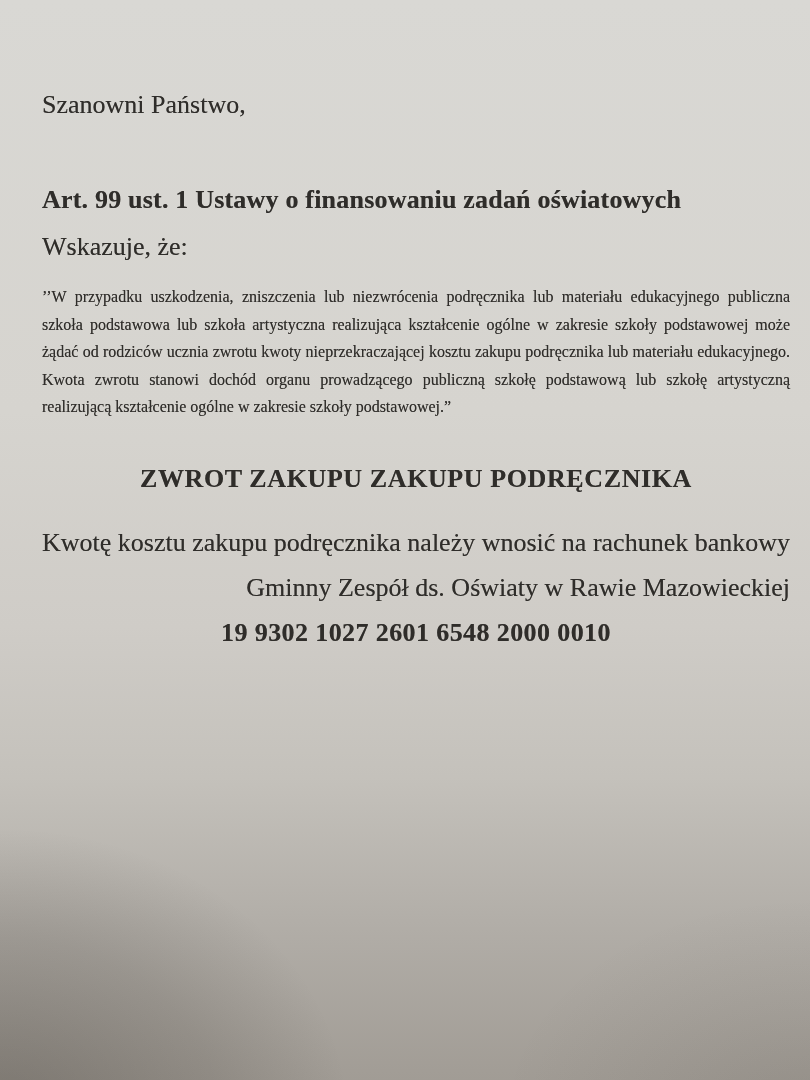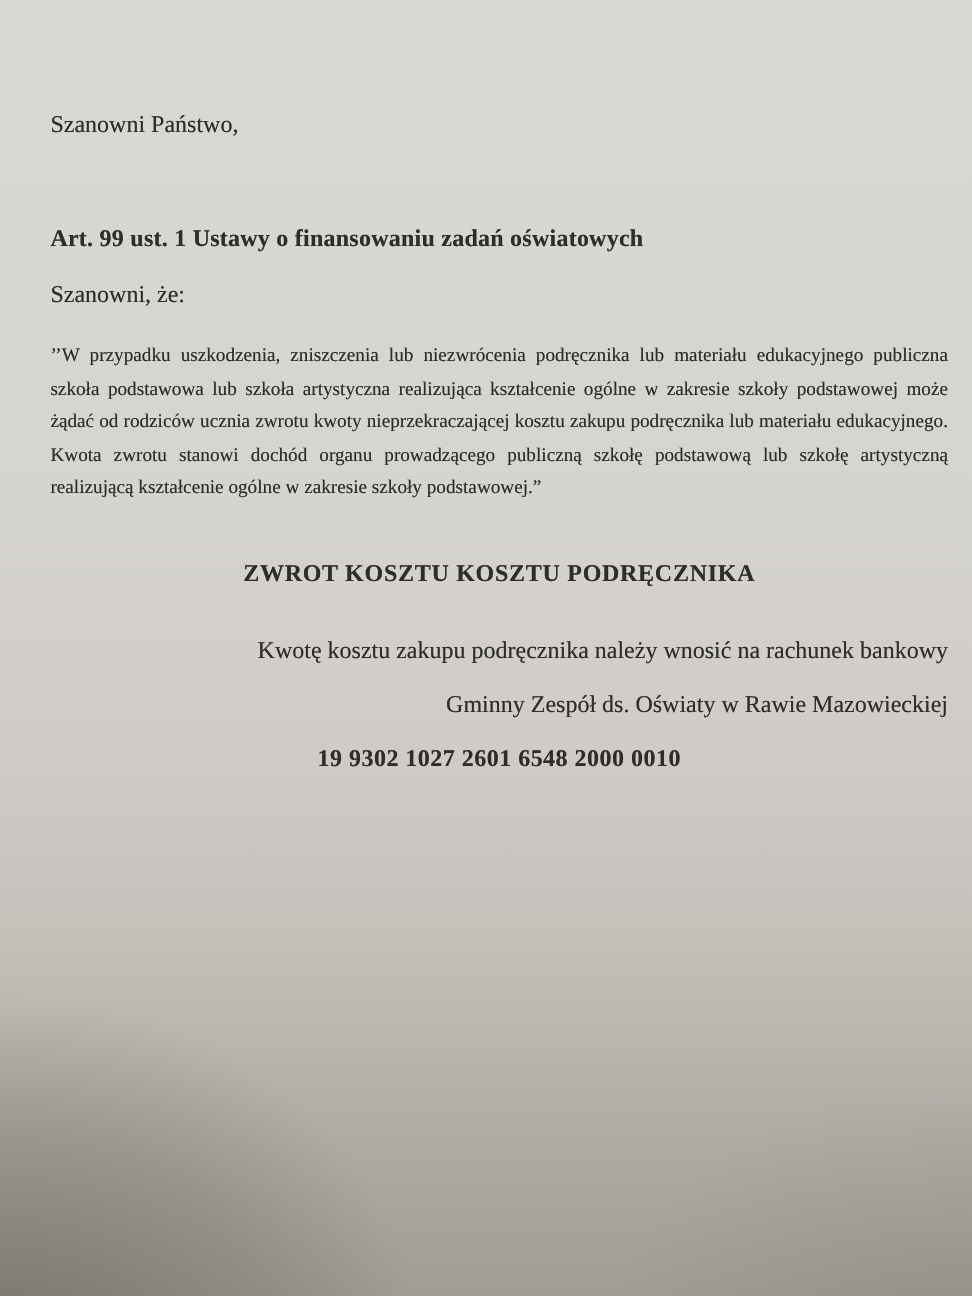--- a/index.html
+++ b/index.html
@@ -24,21 +24,21 @@
         #a19c95 100%);
     font-family: "Liberation Serif", "DejaVu Serif", serif;
     color: #2f2d2a;
   }
   .document {
     position: absolute;
     top: 0; left: 0; right: 0;
     padding: 93px 20px 0 42px;
   }
   .line {
-    font-size: 20px;
+    font-size: 26px;
     line-height: 23px;
     white-space: nowrap;
   }
   .bold { font-weight: bold; }
   .salutation { margin-top: 0; }
   .law-heading { margin-top: 72px; letter-spacing: 0.2px; }
   .law-intro { margin-top: 24px; }
   .law-quote {
     margin-top: 25px;
     font-size: 16px;
@@ -58,25 +58,25 @@
 </head>
 <body>
 
 <div class="photo">
   <div class="document">
 
     <div class="line ink salutation">Szanowni Państwo,</div>
 
     <div class="line ink bold law-heading">Art. 99 ust. 1 Ustawy o finansowaniu zadań oświatowych</div>
 
-    <div class="line ink law-intro">Szanowni, że:</div>
+    <div class="line ink law-intro">Wskazuje, że:</div>
 
     <div class="law-quote ink">’’W przypadku uszkodzenia, zniszczenia lub niezwrócenia podręcznika lub materiału edukacyjnego publiczna szkoła podstawowa lub szkoła artystyczna realizująca kształcenie ogólne w zakresie szkoły podstawowej może żądać od rodziców ucznia zwrotu kwoty nieprzekraczającej kosztu zakupu podręcznika lub materiału edukacyjnego. Kwota zwrotu stanowi dochód organu prowadzącego publiczną szkołę podstawową lub szkołę artystyczną realizującą kształcenie ogólne w zakresie szkoły podstawowej.”</div>
 
-    <div class="line ink bold centered section-title">ZWROT KOSZTU KOSZTU PODRĘCZNIKA</div>
+    <div class="line ink bold centered section-title">ZWROT ZAKUPU ZAKUPU PODRĘCZNIKA</div>
 
     <div class="line ink centered payment-instruction">Kwotę kosztu zakupu podręcznika należy wnosić na rachunek bankowy</div>
 
     <div class="line ink centered payee">Gminny Zespół ds. Oświaty w Rawie Mazowieckiej</div>
 
     <div class="line ink bold centered account">19 9302 1027 2601 6548 2000 0010</div>
 
 
   </div>
 </div>

